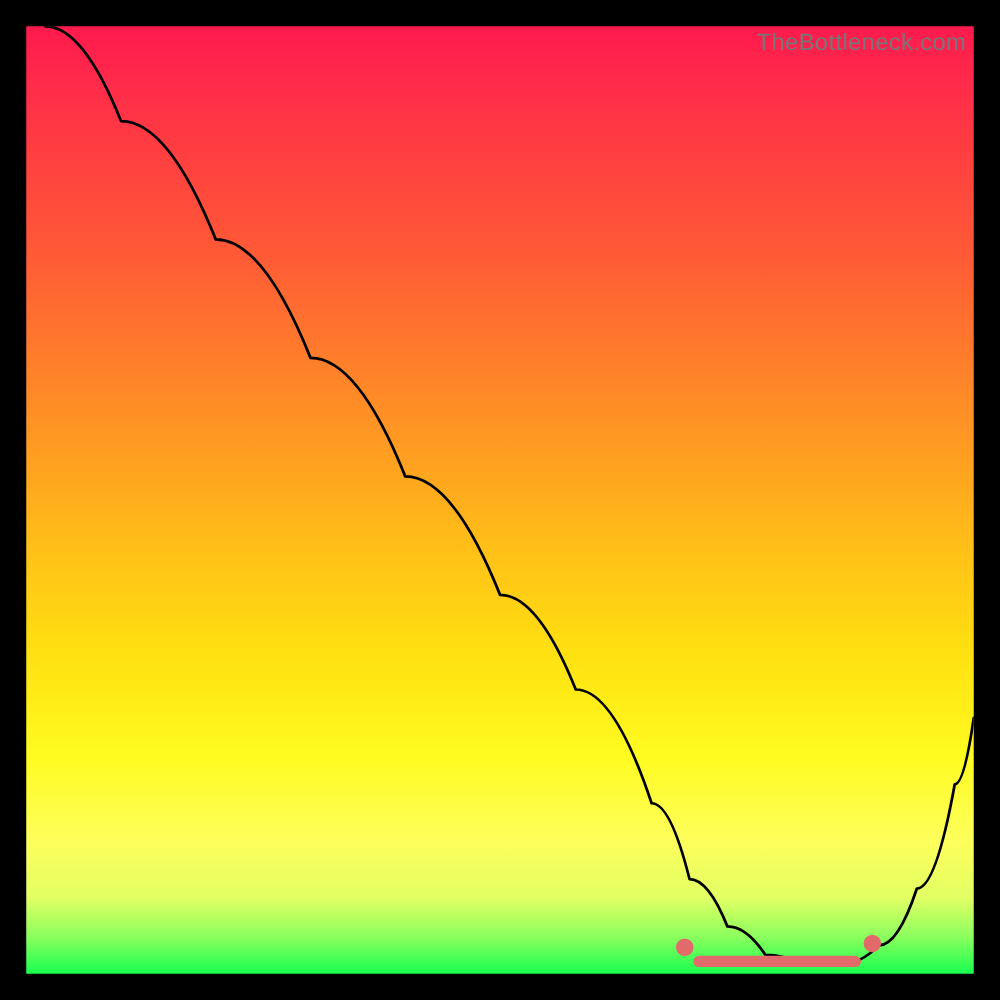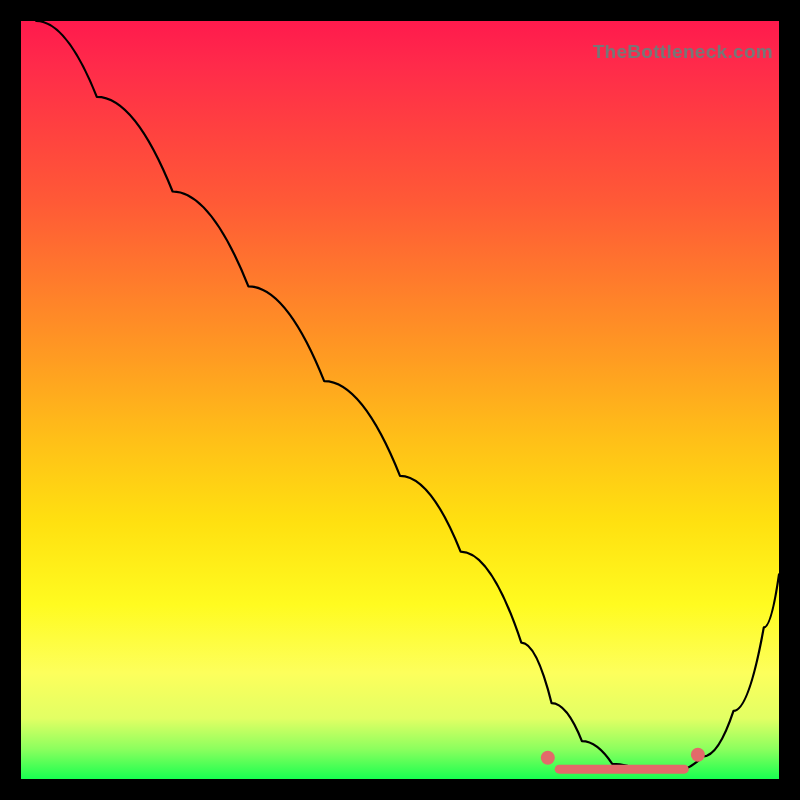--- a/index.html
+++ b/index.html
@@ -28,25 +28,25 @@
       #ffe010 66%,
       #fffb20 77%,
       #fdff5c 86%,
       #e2ff64 92%,
       #8dff5e 96%,
       #18ff50 100%
     );
   }
   .attribution {
     position: absolute;
-    top: 20px;
+    top: 3px;
     right: 6px;
     color: #777;
     font-size: 19px;
-    font-weight: 700;
+    font-weight: 400;
     letter-spacing: 0.3px;
   }
   svg.plot {
     position: absolute;
     left: 0;
     top: 0;
     width: 758px;
     height: 758px;
   }
   .curve {

